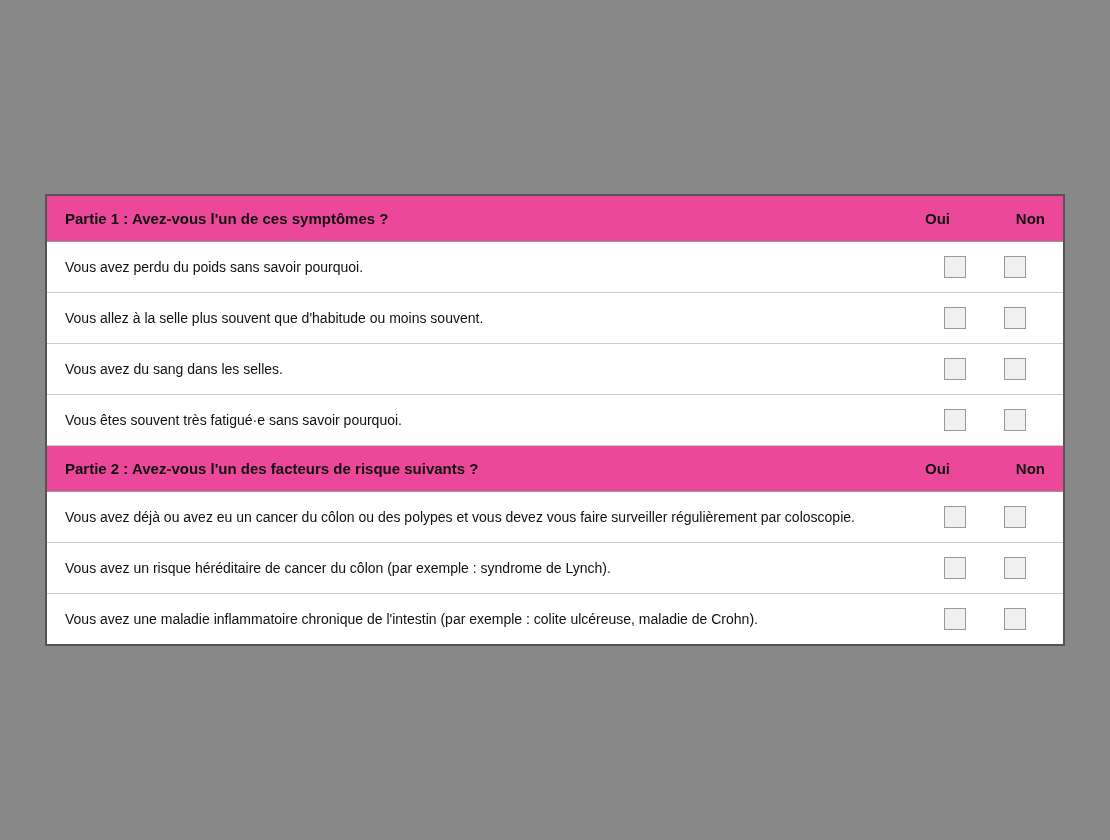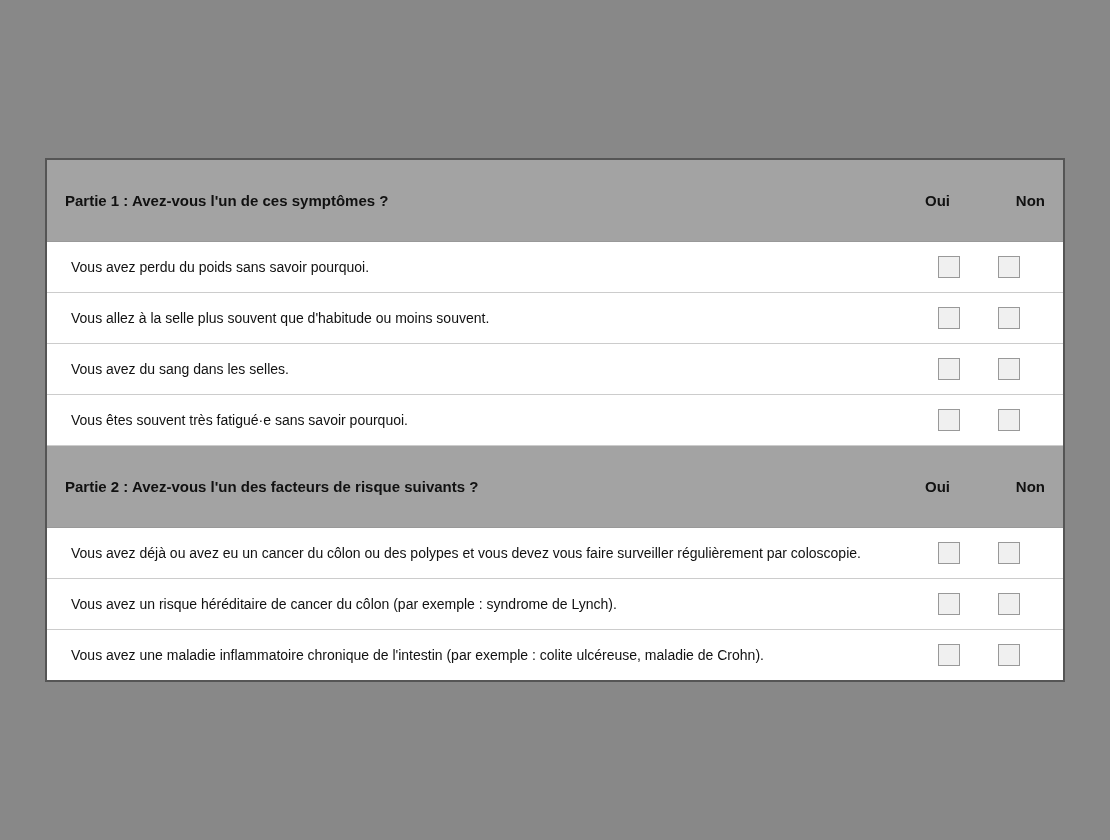--- a/index.html
+++ b/index.html
@@ -18,22 +18,22 @@
       font-family: Arial, Helvetica, sans-serif;
     }
 
     .table-container {
       width: 1020px;
       border: 2px solid #555;
       background: #fff;
     }
 
     .section-header {
-      background: #a3a3a3;
-      padding: 32px 18px;
+      background: #ec4899;
+      padding: 14px 18px;
       display: flex;
       align-items: center;
       border-bottom: 1px solid #999;
     }
 
     .section-header-title {
       flex: 1;
       font-weight: bold;
       font-size: 15px;
       color: #111;
@@ -50,21 +50,21 @@
       width: 60px;
       text-align: right;
       font-weight: bold;
       font-size: 15px;
       color: #111;
     }
 
     .question-row {
       display: flex;
       align-items: center;
-      padding: 14px 24px;
+      padding: 14px 18px;
       border-bottom: 1px solid #ccc;
       background: #fff;
     }
 
     .question-row:last-child {
       border-bottom: none;
     }
 
     .question-text {
       flex: 1;

